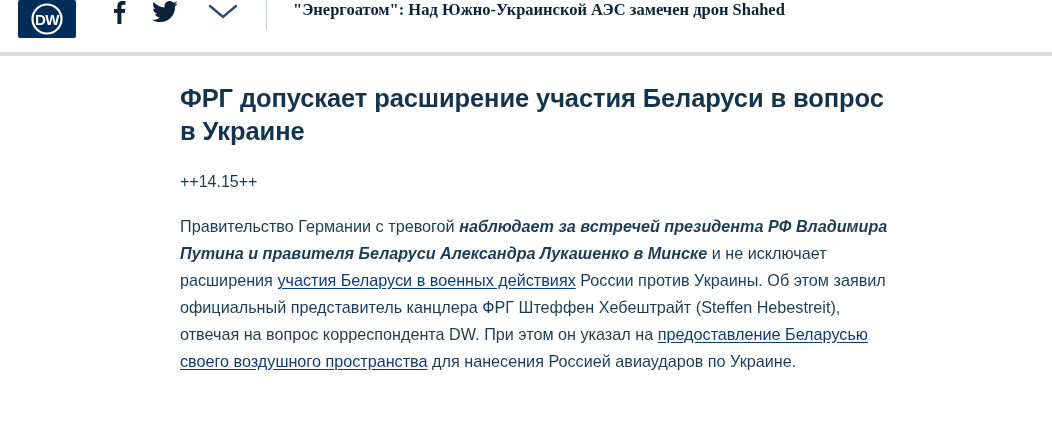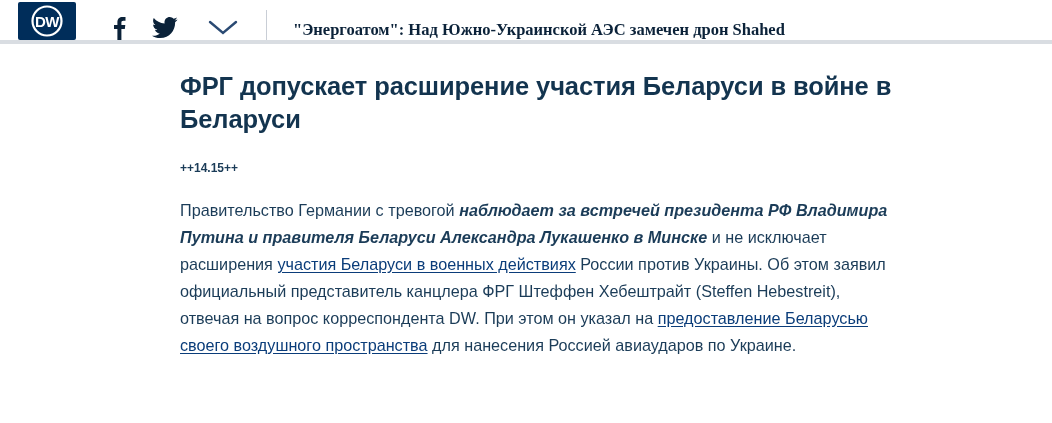--- a/index.html
+++ b/index.html
@@ -10,23 +10,23 @@
     width: 1052px;
     height: 423px;
     background: #ffffff;
     font-family: "Liberation Sans", sans-serif;
     color: #1a2c3f;
     overflow: hidden;
   }
 
   
   .header {
-    height: 40px;
+    height: 52px;
     display: flex;
-    align-items: flex-end;
+    align-items: flex-start;
     background: #ffffff;
     padding: 0 0 0 18px;
     box-sizing: border-box;
   }
   .dw-logo {
     width: 58px;
     height: 38px;
     background: #002d5a;
     color: #ffffff;
     display: flex;
@@ -86,24 +86,23 @@
   }
   .title {
     font-size: 25.5px;
     line-height: 1.28;
     font-weight: bold;
     color: #13344f;
     margin: 0 0 26px 0;
     letter-spacing: -0.1px;
   }
   .timestamp {
-    font-size: 12px;
+    font-size: 16px;
     color: #1b3c58;
     margin: 0 0 22px 0;
-    font-weight: bold;
   }
   .body-text {
     font-size: 16.2px;
     line-height: 1.66;
     color: #1b3c58;
     margin: 0;
     max-width: 762px;
   }
   .body-text b.em {
     font-weight: bold;
@@ -148,18 +147,18 @@
   </div>
 
   <div class="divider-v"></div>
 
   <div class="headline-top">"Энергоатом": Над Южно-Украинской АЭС замечен дрон Shahed</div>
 </div>
 
 <div class="header-rule"></div>
 
 <div class="article">
-  <h1 class="title">ФРГ допускает расширение участия Беларуси в войне в Беларуси</h1>
+  <h1 class="title">ФРГ допускает расширение участия Беларуси в вопрос в Украине</h1>
 
   <p class="timestamp">++14.15++</p>
 
   <p class="body-text"><span>Правительство Германии с тревогой </span><b class="em">наблюдает за встречей президента РФ Владимира Путина и правителя Беларуси Александра Лукашенко в Минске</b><span> и не исключает расширения </span><a class="lnk" href="#">участия Беларуси в военных действиях</a><span> России против Украины. Об этом заявил официальный представитель канцлера ФРГ Штеффен Хебештрайт (Steffen Hebestreit), отвечая на вопрос корреспондента DW. При этом он указал на </span><a class="lnk" href="#">предоставление Беларусью своего воздушного пространства</a><span> для нанесения Россией авиаударов по Украине.</span></p>
 </div>
 
 </body></html>

